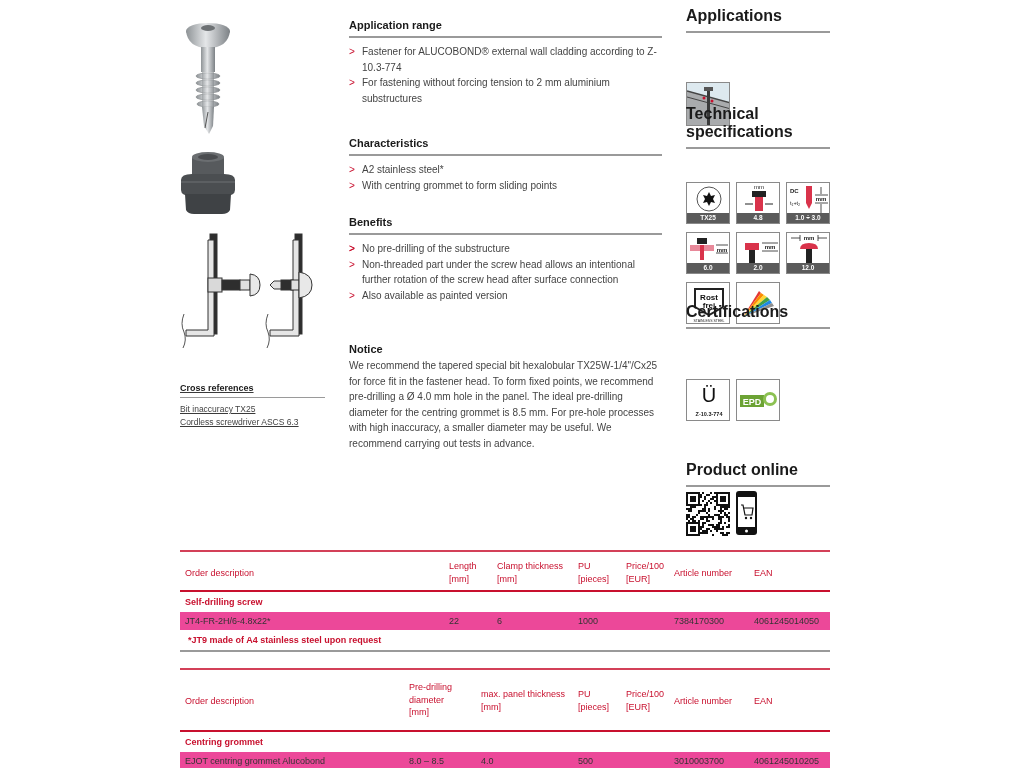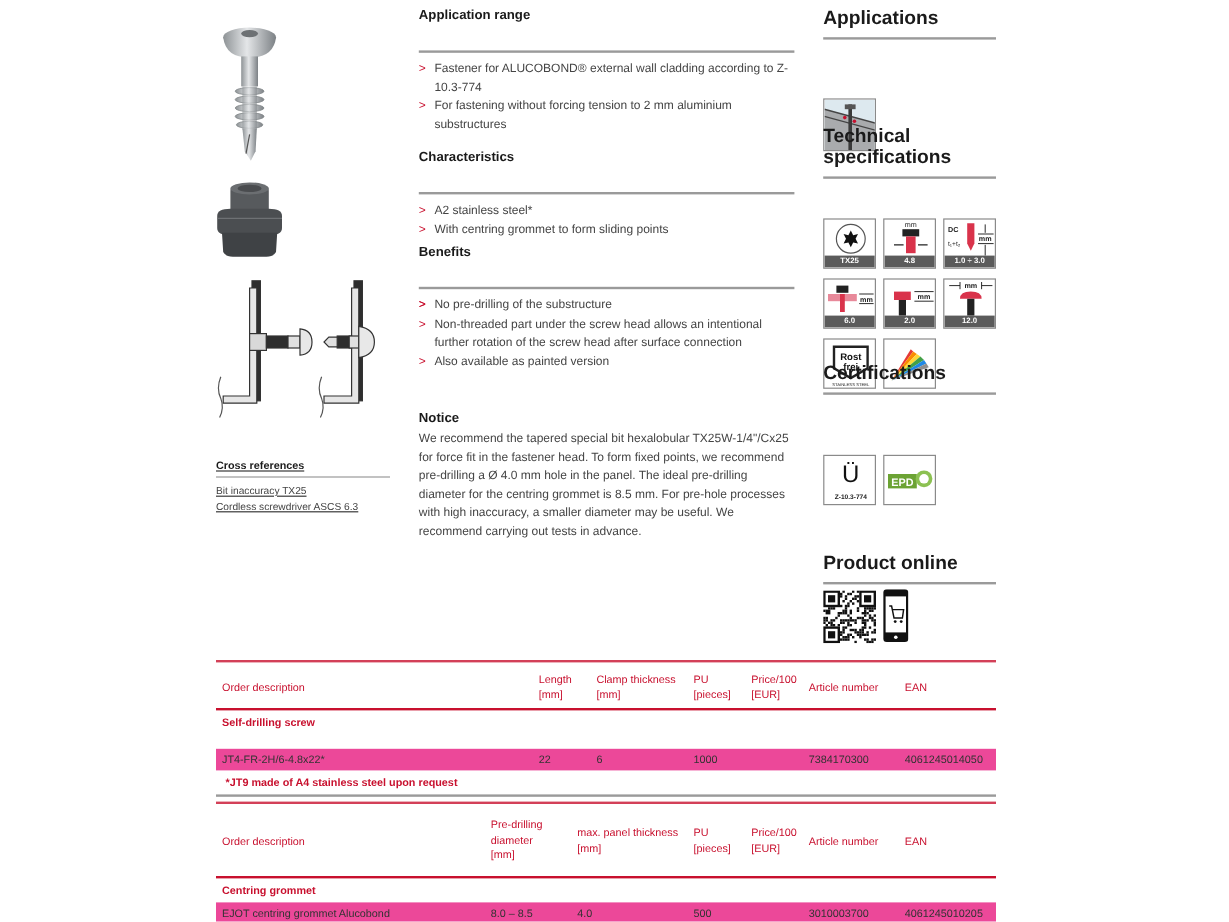--- a/index.html
+++ b/index.html
@@ -2,21 +2,21 @@
 <html><head>
 <meta charset="utf-8">
 <style>
   * { box-sizing: border-box; margin: 0; padding: 0; }
   html, body { width: 1024px; height: 768px; overflow: hidden; background: #ffffff; }
   body { font-family: "Liberation Sans", sans-serif; color: #3a3a3a; position: relative; }
 
   .abs { position: absolute; }
 
   
-  .sec-h { font-weight: bold; font-size: 11px; color: #1a1a1a; padding-bottom: 23px; border-bottom: 2px solid #9a9a9a; }
+  .sec-h { font-weight: bold; font-size: 11px; color: #1a1a1a; padding-bottom: 5px; border-bottom: 2px solid #9a9a9a; margin-top: 12px; }
   .bullets { list-style: none; margin-top: 6px; }
   .bullets li { position: relative; padding-left: 13px; font-size: 10px; line-height: 15.5px; color: #444; }
   .bullets li .gt { position: absolute; left: 0; top: 0; color: #c8102e; }
   .notice-body { font-size: 10px; line-height: 15.5px; color: #444; margin-top: 3px; }
 
   
   .rc-h { font-weight: bold; font-size: 16px; color: #1a1a1a; padding-bottom: 6px; border-bottom: 2px solid #9a9a9a; width: 144px; }
   .tile { position: absolute; width: 44px; height: 42px; border: 1px solid #8a8a8a; background: #fff; overflow: hidden; margin-top: 46px; }
   .tile .cap { position: absolute; left: 0; right: 0; bottom: 0; height: 10px; background: #5b5b5b; color: #fff; font-size: 6.5px; font-weight: bold; text-align: center; line-height: 10px; }
   .tile svg { position: absolute; left: 0; top: 0; }
@@ -431,21 +431,21 @@
 [mm]</div>
     <div class="hcell" style="left:317px;top:8px;white-space:pre;">Clamp thickness
 [mm]</div>
     <div class="hcell" style="left:398px;top:8px;white-space:pre;">PU
 [pieces]</div>
     <div class="hcell" style="left:446px;top:8px;white-space:pre;">Price/100
 [EUR]</div>
     <div class="hcell" style="left:494px;top:15px;">Article number</div>
     <div class="hcell" style="left:574px;top:15px;">EAN</div>
   </div>
-  <div class="grp" style="height:32px;line-height:20px;">Self-drilling screw</div>
+  <div class="grp" style="height:20px;line-height:20px;">Self-drilling screw</div>
   <div class="row">
     <div class="cell" style="left:5px;">JT4-FR-2H/6-4.8x22*</div>
     <div class="cell" style="left:269px;">22</div>
     <div class="cell" style="left:317px;">6</div>
     <div class="cell" style="left:398px;">1000</div>
     <div class="cell" style="left:446px;"></div>
     <div class="cell" style="left:494px;">7384170300</div>
     <div class="cell" style="left:574px;">4061245014050</div>
   </div>
   <div class="note" style="height:20px;line-height:20px;">*JT9 made of A4 stainless steel upon request</div>

